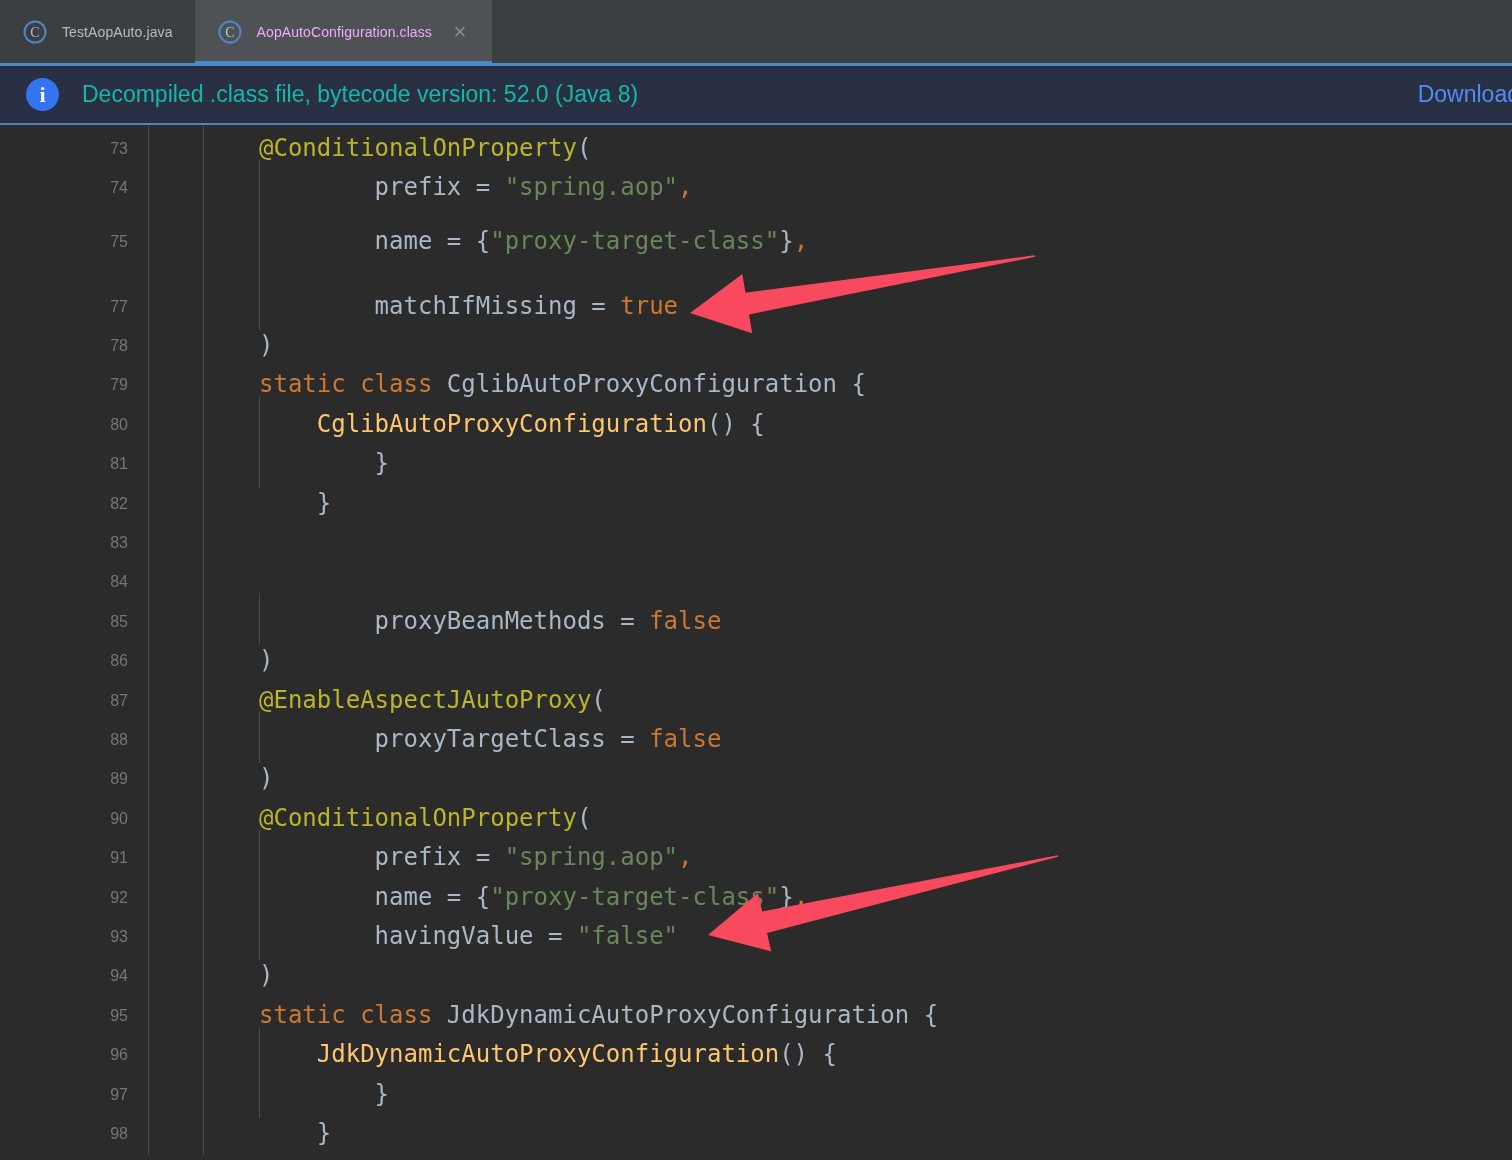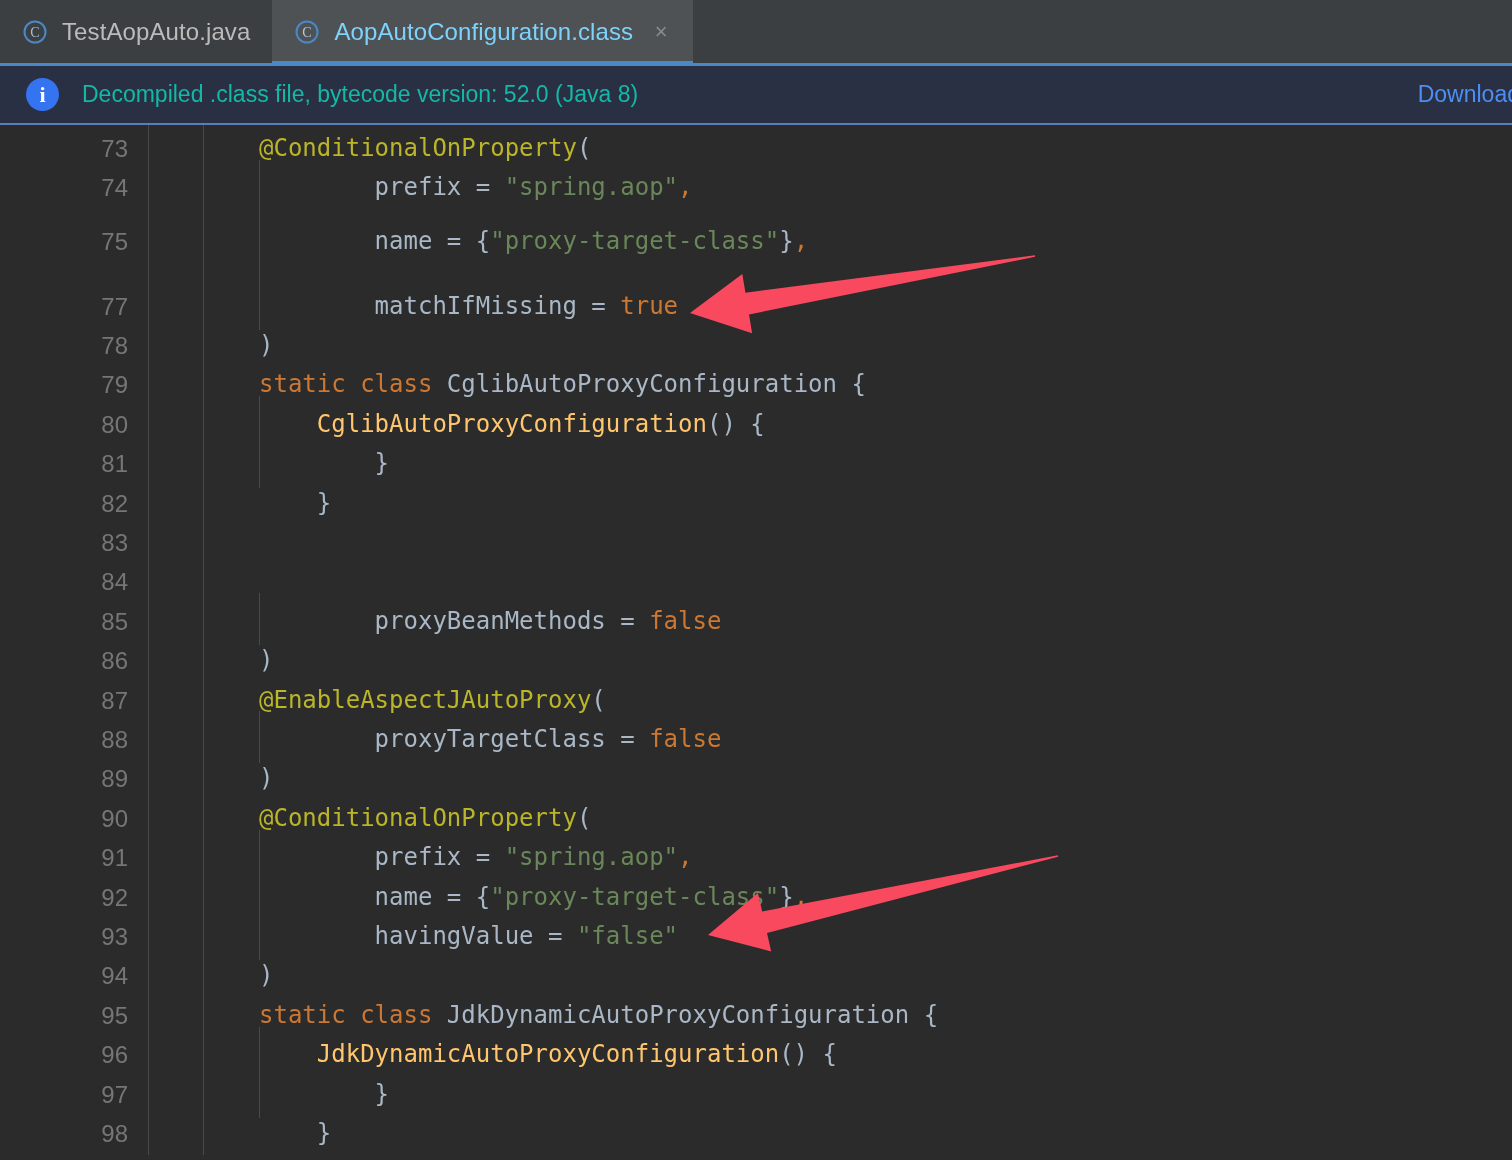--- a/index.html
+++ b/index.html
@@ -42,26 +42,26 @@
     background: #4e5254;
   }
   .tab.active::after {
     content: "";
     position: absolute;
     left: 0; right: 0; bottom: -3px;
     height: 5px;
     background: #4a88c7;
   }
   .tab-label {
-    font-size: 24px;
+    font-size: 14px;
     color: #bbbbbb;
     white-space: nowrap;
     letter-spacing: 0.1px;
   }
-  .tab.active .tab-label { color: #7dd3fc; }
+  .tab.active .tab-label { color: #f0abfc; }
 
   .class-icon {
     width: 26px; height: 26px;
     flex: 0 0 26px;
     position: relative;
   }
   .class-icon svg { display: block; }
 
   .tab-close {
     font-size: 22px;
@@ -150,21 +150,21 @@
     line-height: 39.4px;
     white-space: pre;
   }
   .lineno {
     position: absolute;
     left: 0;
     width: 128px;
     text-align: right;
     color: #767676;
     font-family: "Liberation Sans", sans-serif;
-    font-size: 24px;
+    font-size: 16px;
   }
   .code {
     position: absolute;
     left: 259px;
     top: 0;
     white-space: pre;
   }
 
   
   .t-annot  { color: #bbb529; }

